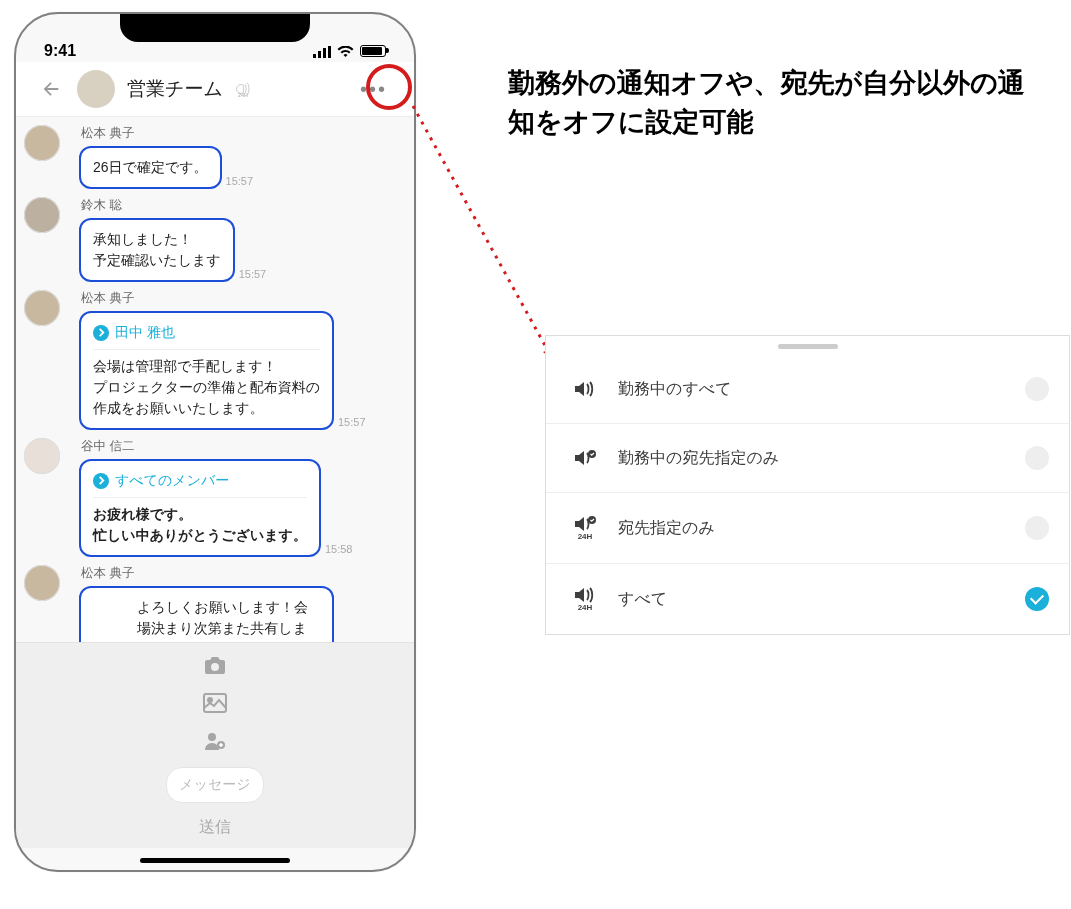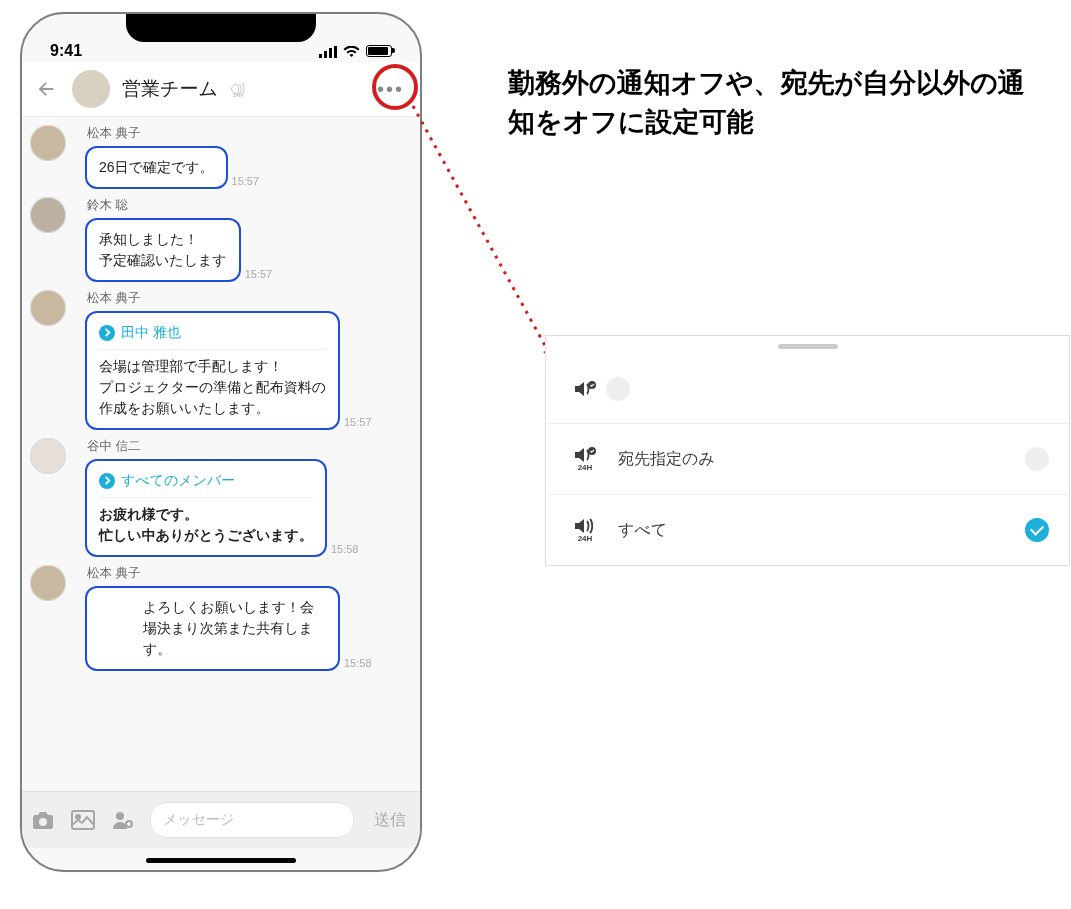--- a/index.html
+++ b/index.html
@@ -1,29 +1,29 @@
 <!DOCTYPE html>
 <html><head>
 <meta charset="utf-8">
 <style>
   * { box-sizing: border-box; margin: 0; padding: 0; }
   body { font-family: -apple-system, "Hiragino Sans", "Hiragino Kaku Gothic ProN", Meiryo, sans-serif; background:#fff; width:1071px; height:909px; position:relative; }
 
   
-  .phone { position:absolute; left:20px; top:12px; width:402px; height:860px; border:2px solid #7f7f7f; border-radius:44px; background:#f8f8f8; overflow:hidden; box-shadow:0 0 1px rgba(0,0,0,.2); }
+  .phone { position:absolute; left:14px; top:12px; width:402px; height:860px; border:2px solid #7f7f7f; border-radius:44px; background:#f8f8f8; overflow:hidden; box-shadow:0 0 1px rgba(0,0,0,.2); }
   .notch { position:absolute; top:0; left:50%; transform:translateX(-50%); width:190px; height:28px; background:#000; border-bottom-left-radius:18px; border-bottom-right-radius:18px; }
   .status-bar { height:48px; display:flex; align-items:flex-end; justify-content:space-between; padding:0 28px 2px; font-size:16px; font-weight:600; }
   .status-right { display:flex; gap:6px; align-items:center; }
   .signal-icon, .wifi-icon, .battery-icon { display:inline-block; }
   .signal-icon svg, .wifi-icon svg { vertical-align:middle; }
   .battery-icon { width:26px; height:12px; border:1.5px solid #000; border-radius:3px; position:relative; }
   .battery-icon::after { content:""; position:absolute; right:-4px; top:2px; width:3px; height:5px; background:#000; border-radius:0 2px 2px 0; }
   .battery-fill { position:absolute; left:1px; top:1px; bottom:1px; width:20px; background:#000; border-radius:1px; }
 
-  .chat-header { display:flex; align-items:center; gap:12px; padding:8px 10px; background:#fff; border-bottom:1px solid #eee; position:relative; }
+  .chat-header { display:flex; align-items:center; gap:12px; padding:8px 21px; background:#fff; border-bottom:1px solid #eee; position:relative; }
   .back-icon { width:28px; height:28px; display:flex; align-items:center; justify-content:center; color:#888; cursor:pointer; }
   .header-avatar { width:38px; height:38px; border-radius:50%; background:#d8d0c0; display:flex; align-items:center; justify-content:center; font-size:10px; color:#555; overflow:hidden; }
   .header-title { font-size:19px; font-weight:400; color:#222; flex:none;}
   .header-badge { width:26px;height:16px;}
   .more-btn { margin-left:auto; padding:4px 6px; color:#888; font-size:20px; letter-spacing:2px; cursor:pointer; position:relative; z-index:2;}
   .more-circle { position:absolute; right:2px; top:2px; width:46px; height:46px; border:4px solid #d41c1c; border-radius:50%; pointer-events:none; z-index:3;}
 
   .chat-body { padding:8px 10px 4px 8px; background:#f8f8f8; height:690px; overflow:hidden;}
   .msg-row { display:flex; align-items:flex-start; gap:19px; margin-bottom:8px;}
   .avatar { width:36px; height:36px; border-radius:50%; background:#e2d8c8; flex:none; box-shadow:0 0 0 1px #ddd inset; display:flex; align-items:center; justify-content:center; font-size:9px; color:#666;}
@@ -31,21 +31,21 @@
   .avatar.s { background:#bcb0a0;}
   .avatar.t { background:#e8e0d8;}
   .msg-col { flex:1; min-width:0;}
   .sender { font-size:12.5px; color:#666; margin-bottom:4px; padding-left:2px;}
   .bubble-row { display:flex; align-items:flex-end; gap:4px;}
   .bubble { background:#fff; border-radius:12px; padding:9px 12px; font-size:14px; color:#222; line-height:1.5; max-width:255px; border:2px solid #1d4ed8;}
   .mention-tag { display:flex; align-items:center; gap:6px; color:#1bb0d9; font-weight:500; border-bottom:1px solid #eee; padding-bottom:6px; margin-bottom:6px; font-size:14px;}
   .mention-arrow { width:16px; height:16px; border-radius:50%; background:#1bb0d9; display:flex; align-items:center; justify-content:center;}
   .time { font-size:11px; color:#aaa; padding-bottom:2px;}
 
-  .compose { position:absolute; left:0; right:0; bottom:22px; background:#efefef; padding:10px 8px; display:flex; align-items:center; gap:14px; border-top:1px solid #e2e2e2;}
+  .compose { position:absolute; left:0; right:0; bottom:22px; background:#efefef; padding:10px 8px; display:flex; align-items:center; gap:14px; border-top:1px solid #e2e2e2;flex-direction:column;}
   .compose-icon { width:26px; height:24px; color:#a6a6a6; display:flex; align-items:center; justify-content:center; cursor:pointer;}
   .compose-input { flex:1; background:#fff; border-radius:16px; padding:8px 12px; font-size:14px; color:#bbb; border:1px solid #e4e4e4;}
   .send-btn { color:#aaa; font-size:16px; padding:0 6px; cursor:pointer;}
 
   .home-indicator { position:absolute; bottom:7px; left:50%; transform:translateX(-50%); width:150px; height:5px; background:#000; border-radius:3px;}
 
   
   .caption { position:absolute; left:508px; top:64px; width:540px; font-size:27px; font-weight:700; line-height:1.45; color:#000;}
 
   .settings-panel { position:absolute; left:545px; top:335px; width:525px; background:#fff; border:1px solid #ddd;}
@@ -224,25 +224,36 @@
   <polygon points="148,260 154,246 138,252" fill="#d41c1c"></polygon>
 </svg>
 
 <div class="settings-panel">
   <div class="drag-handle"></div>
   <div id="opts">
       <div class="opt-row">
         <div class="opt-icon">
           <svg width="24" height="18" viewBox="0 0 24 18" fill="#3e3e3e">
             <path d="M2 6v6h4l5 4V2L6 6z"></path>
+            <path d="M14 4c2 2 2 8 0 10M17 2c3 3 3 11 0 14" fill="none" stroke="#3e3e3e" stroke-width="1.8"></path>
+          </svg>
+        </div>
+        <div class="opt-label">勤務中のすべて</div>
+        <div class="opt-radio"></div>
+      </div>
+      <div class="opt-row">
+        <div class="opt-icon">
+          <svg width="24" height="18" viewBox="0 0 24 18" fill="#3e3e3e">
+            <path d="M2 6v6h4l5 4V2L6 6z"></path>
             <path d="M14 4c2 2 2 8 0 10" fill="none" stroke="#3e3e3e" stroke-width="1.8"></path>
             <circle cx="19" cy="5" r="4" fill="#3e3e3e"></circle>
             <path d="M17.5 5l1.2 1.2L21 4" stroke="#fff" stroke-width="1.2" fill="none"></path>
           </svg>
         </div>
+        <div class="opt-label">勤務中の宛先指定のみ</div>
         <div class="opt-radio"></div>
       </div>
       <div class="opt-row">
         <div class="opt-icon">
           <svg width="24" height="18" viewBox="0 0 24 18" fill="#3e3e3e">
             <path d="M2 6v6h4l5 4V2L6 6z"></path>
             <path d="M14 4c2 2 2 8 0 10" fill="none" stroke="#3e3e3e" stroke-width="1.8"></path>
             <circle cx="19" cy="5" r="4" fill="#3e3e3e"></circle>
             <path d="M17.5 5l1.2 1.2L21 4" stroke="#fff" stroke-width="1.2" fill="none"></path>
           </svg>

